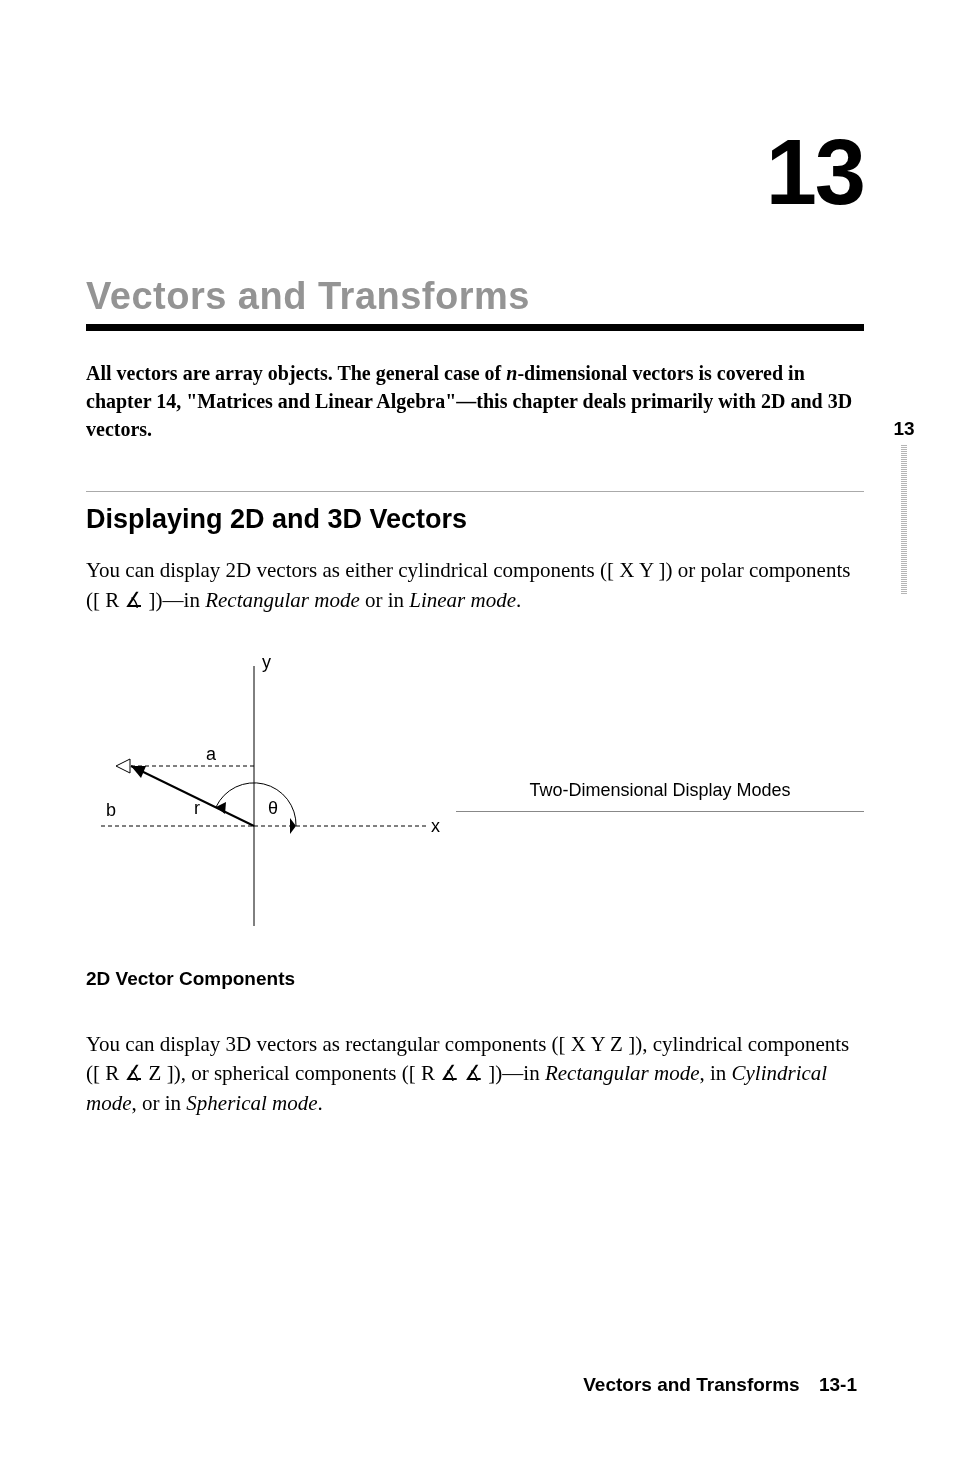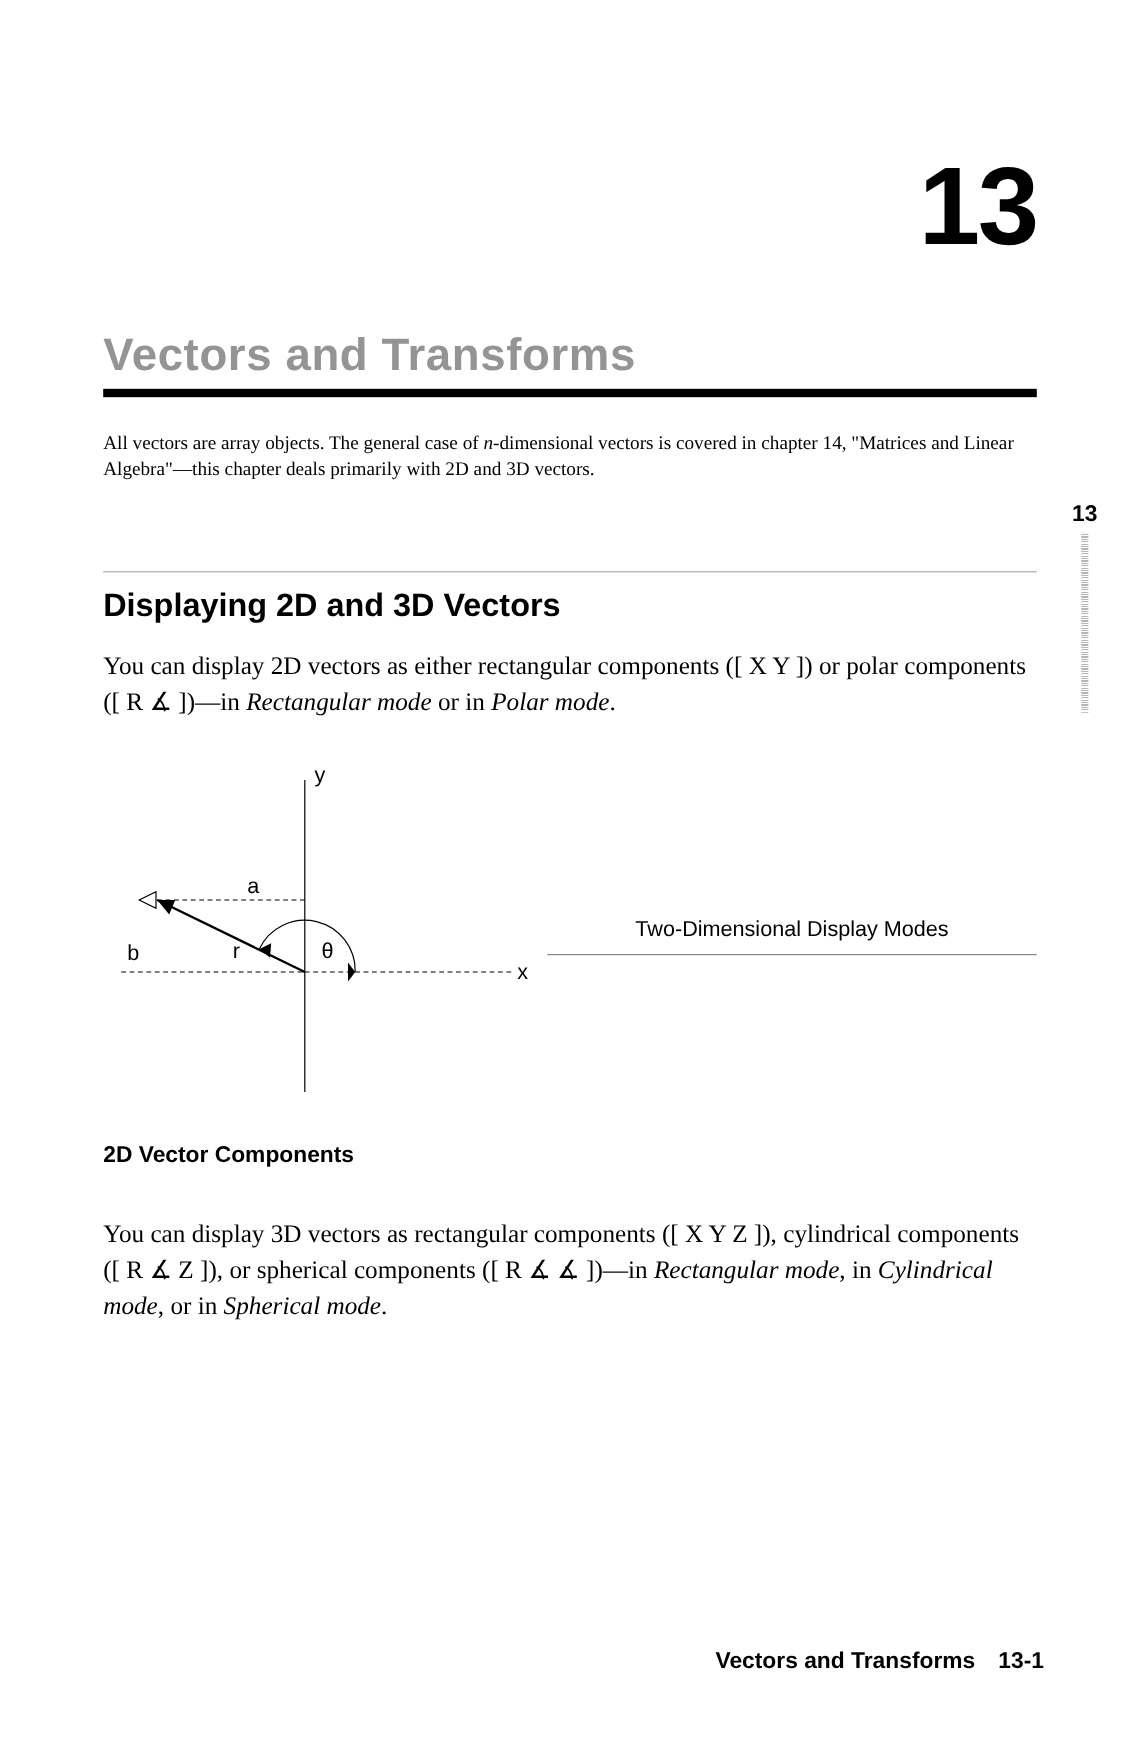--- a/index.html
+++ b/index.html
@@ -35,23 +35,24 @@
     color: #949494;
     margin: 0 0 6px 0;
     letter-spacing: 0.5px;
   }
   .rule-thick {
     height: 7px;
     background: #000;
     margin: 0 0 28px 0;
   }
   .intro {
-    font-size: 16px;
+    font-size: 20px;
     line-height: 1.4;
-    margin-bottom: 72px;
+    margin-bottom: 48px;
+    font-weight: bold;
   }
   .side-tab {
     position: absolute;
     right: 30px;
     top: 418px;
     width: 40px;
     text-align: center;
   }
   .side-tab .num {
     font-family: Arial, Helvetica, sans-serif;
@@ -120,21 +121,21 @@
   .figure-caption {
     font-family: Arial, Helvetica, sans-serif;
     font-weight: 700;
     font-size: 19px;
     text-align: left;
     margin: 22px 0 40px 0;
   }
   .footer {
     position: absolute;
     bottom: 68px;
-    right: 84px;
+    right: 97px;
     font-family: Arial, Helvetica, sans-serif;
     font-weight: 700;
     font-size: 19px;
   }
   .footer .pnum { margin-left: 14px; }
   .nowrap { white-space: nowrap; }
 </style>
 </head>
 <body>
 
@@ -151,21 +152,21 @@
 
   <div class="side-tab">
     <span class="num">13</span>
     <div class="bar"></div>
   </div>
 
   <div class="section-rule"></div>
   <h2 class="section-title">Displaying 2D and 3D Vectors</h2>
 
   <p class="body">
-    <span>You can display 2D vectors as either rectangular components (</span><span class="nowrap">[ X Y ]</span><span>) or polar components (</span><span class="nowrap">[ R ∡ ]</span><span>)—in </span><span class="italic">Rectangular mode</span><span> or in </span><span class="italic">Polar mode</span><span>.</span>
+    <span>You can display 2D vectors as either cylindrical components (</span><span class="nowrap">[ X Y ]</span><span>) or polar components (</span><span class="nowrap">[ R ∡ ]</span><span>)—in </span><span class="italic">Rectangular mode</span><span> or in </span><span class="italic">Linear mode</span><span>.</span>
   </p>
 
   <div class="figure-block">
     <div class="diagram">
       <svg width="370" height="300">
 
         <line x1="168" y1="20" x2="168" y2="280" stroke="#000" stroke-width="1"></line>
 
         <line x1="15" y1="180" x2="168" y2="180" stroke="#000" stroke-width="1" stroke-dasharray="4,3"></line>
         <line x1="168" y1="180" x2="340" y2="180" stroke="#000" stroke-width="1" stroke-dasharray="4,3"></line>

